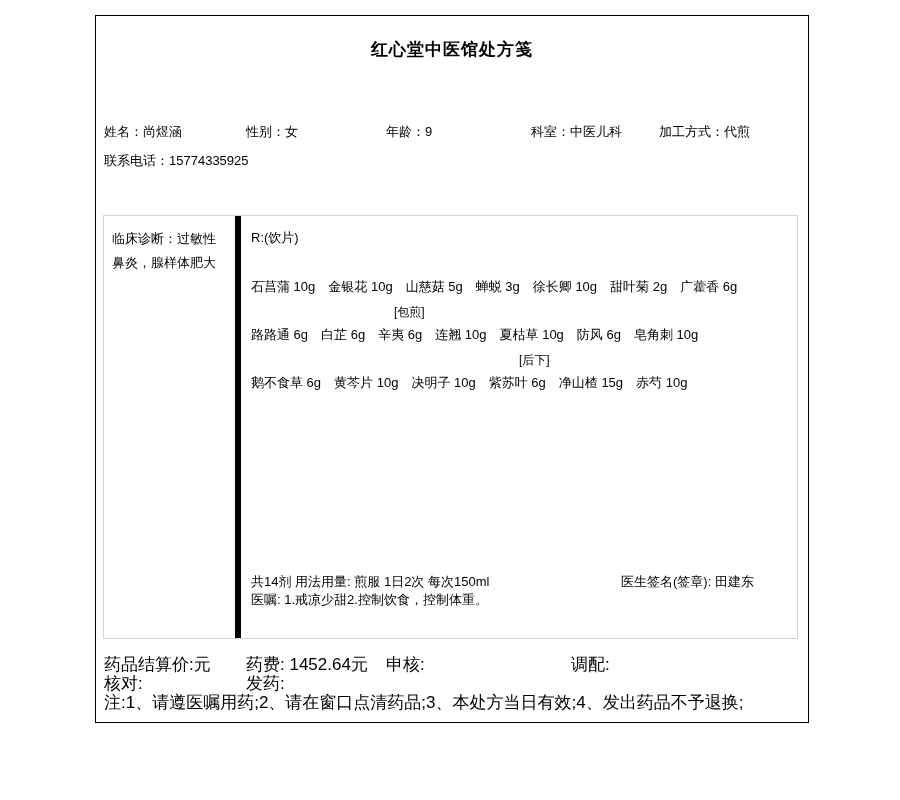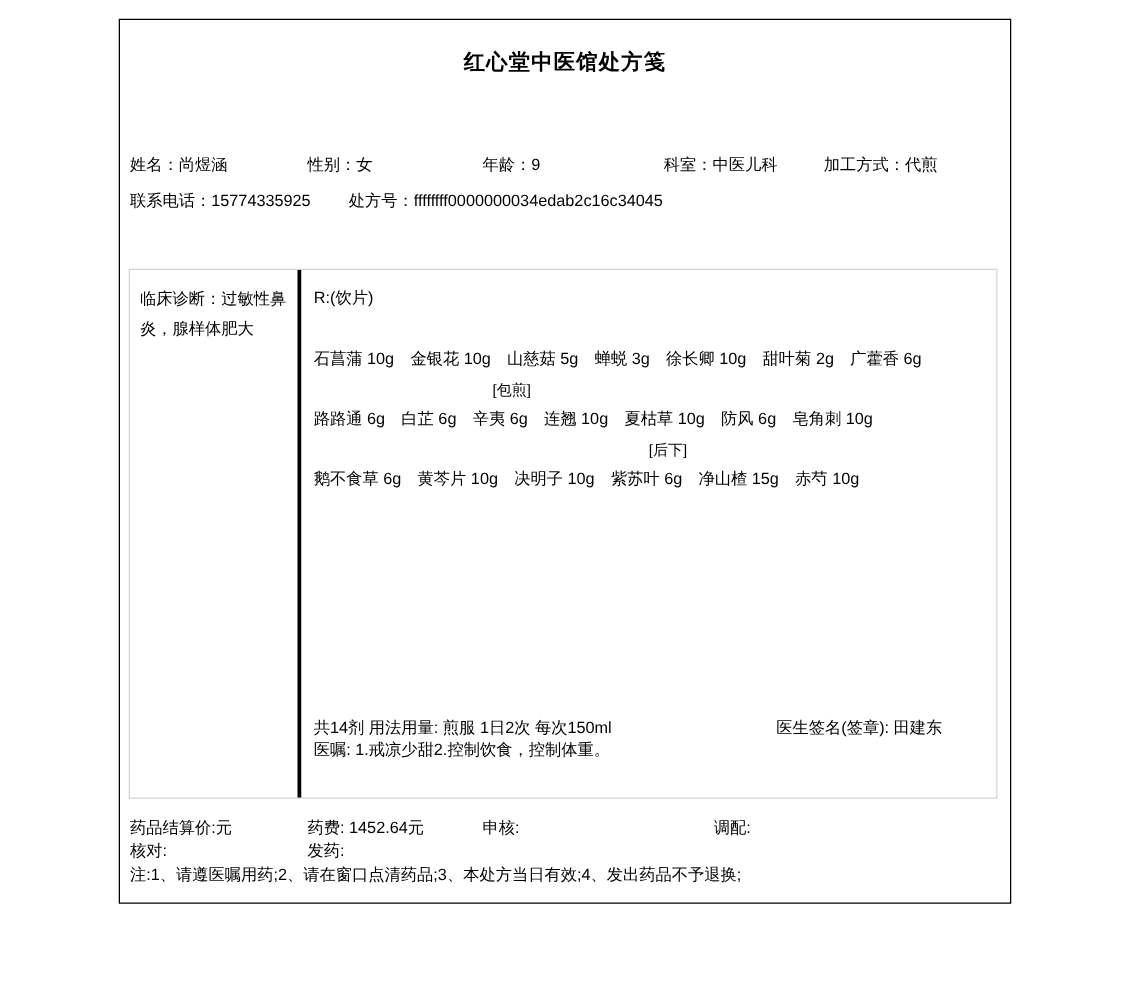--- a/index.html
+++ b/index.html
@@ -40,21 +40,21 @@
 
   .rx-box {
     position: absolute;
     left: 7px; top: 199px;
     width: 695px; height: 424px;
     border: 1px solid #d4d4d4;
     display: flex;
   }
   .diag-cell {
     width: 137px;
-    border-right: 3px solid #000000;
+    border-right: 6px solid #000000;
     padding: 11px 8px;
     font-size: 13px;
     line-height: 24px;
   }
   .rx-cell {
     flex: 1;
     position: relative;
     font-size: 13px;
   }
   .rx-line { position: absolute; left: 10px; white-space: nowrap; }
@@ -71,21 +71,21 @@
   .rx-advice { top: 375px; }
   .doctor-sign {
     position: absolute;
     left: 380px; top: 357px;
     width: 152px;
     font-size: 13px;
     line-height: 18px;
     white-space: normal;
   }
 
-  .foot { position: absolute; font-size: 13px; white-space: nowrap; }
+  .foot { position: absolute; font-size: 17px; white-space: nowrap; }
   .ft-settle  { left: 8px;   top: 637px; }
   .ft-fee     { left: 150px; top: 637px; }
   .ft-review  { left: 290px; top: 637px; }
   .ft-prepare { left: 435px; top: 637px; margin-left: 40px; }
   .ft-check    { left: 8px;   top: 656px; }
   .ft-dispense { left: 150px; top: 656px; }
   .ft-note     { left: 8px;   top: 675px; }
 </style>
 </head>
 <body>
@@ -105,23 +105,20 @@
   </div>
   <div class="field f-dept">
     <span class="lbl">科室：</span><span class="val">中医儿科</span>
   </div>
   <div class="field f-proc">
     <span class="lbl">加工方式：</span><span class="val">代煎</span>
   </div>
   <div class="field f-phone">
     <span class="lbl">联系电话：</span><span class="val">15774335925</span>
   </div>
-  <div class="field f-rxno">
-    <span class="lbl">处方号：</span><span class="val">ffffffff0000000034edab2c16c34045</span>
-  </div>
 
   <div class="rx-box">
     <div class="diag-cell">临床诊断：过敏性鼻炎，腺样体肥大</div>
     <div class="rx-cell">
       <div class="rx-line rx-header">R:(饮片)</div>
       <div class="rx-line herb-row-0"><span class="herb">石菖蒲 10g</span><span class="herb">金银花 10g</span><span class="herb">山慈菇 5g</span><span class="herb">蝉蜕 3g</span><span class="herb">徐长卿 10g</span><span class="herb">甜叶菊 2g</span><span class="herb">广藿香 6g</span></div>
       <div class="annotation anno-baojian">[包煎]</div>
       <div class="rx-line herb-row-1"><span class="herb">路路通 6g</span><span class="herb">白芷 6g</span><span class="herb">辛夷 6g</span><span class="herb">连翘 10g</span><span class="herb">夏枯草 10g</span><span class="herb">防风 6g</span><span class="herb">皂角刺 10g</span></div>
       <div class="annotation anno-houxia">[后下]</div>
       <div class="rx-line herb-row-2"><span class="herb">鹅不食草 6g</span><span class="herb">黄芩片 10g</span><span class="herb">决明子 10g</span><span class="herb">紫苏叶 6g</span><span class="herb">净山楂 15g</span><span class="herb">赤芍 10g</span></div>

